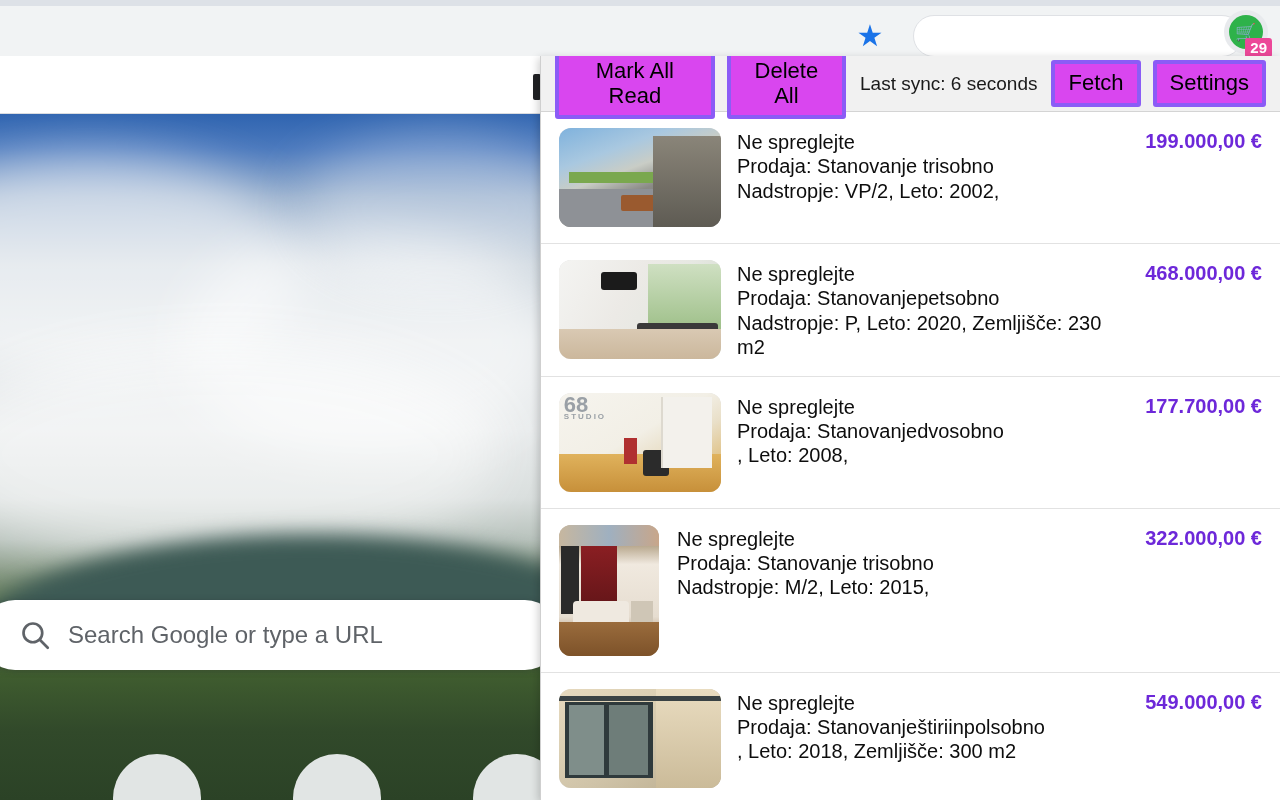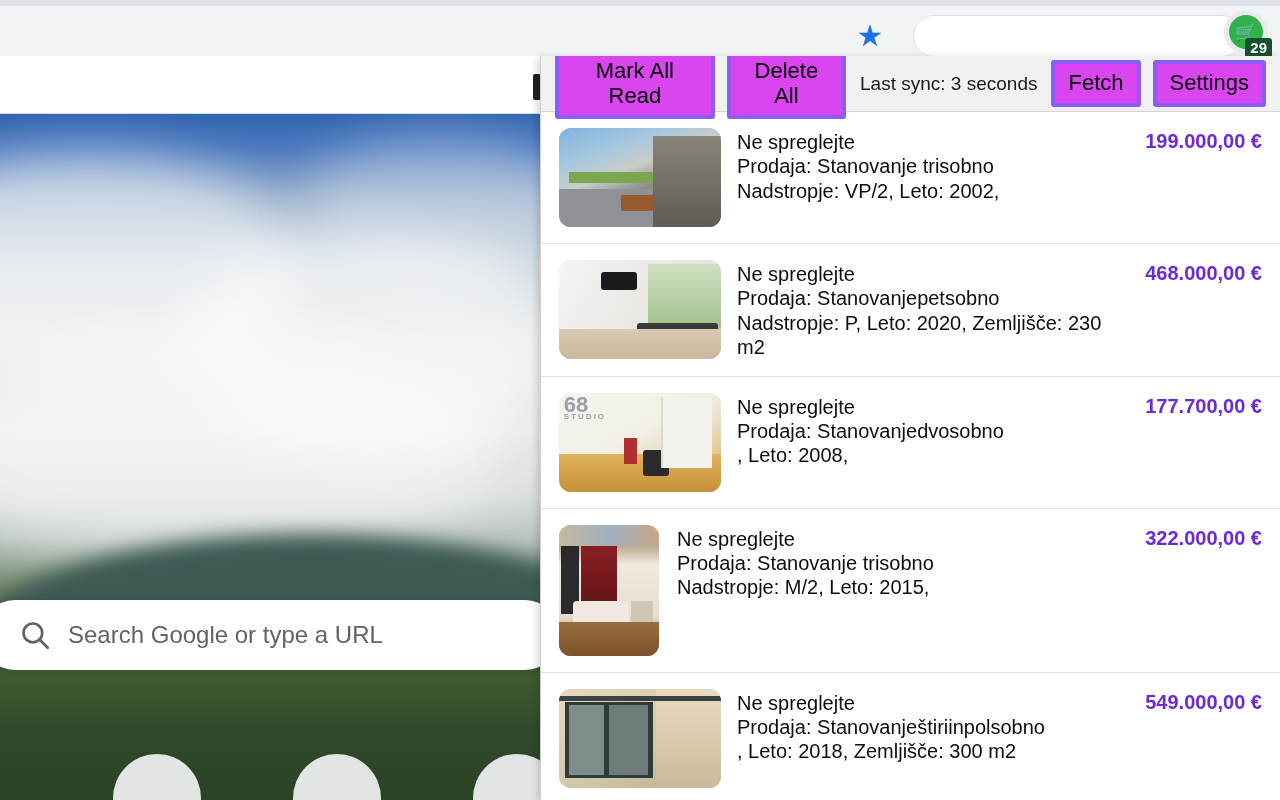--- a/index.html
+++ b/index.html
@@ -42,21 +42,21 @@
     display:flex; align-items:center; justify-content:center;
   }
   .ext-circle {
     width:34px; height:34px; border-radius:50%;
     background:#2eb24a;
     display:flex; align-items:center; justify-content:center;
   }
   .ext-cart { font-size:17px; color:#fff; line-height:1; }
   .ext-badge {
     position:absolute; right:-4px; bottom:-4px;
-    background:#14532d; color:#fff;
+    background:#ec4899; color:#fff;
     font-size:15px; font-weight:bold; line-height:1;
     padding:2px 5px 3px; border-radius:3px;
     font-family:"Liberation Sans", sans-serif;
   }
 
   
   .ntp {
     position:absolute; left:0; top:114px; width:1280px; height:686px;
     overflow:hidden;
     background:
@@ -280,21 +280,21 @@
     <div class="sliver-text">Gm</div>
   </div>
 
   <div class="tab-stub"></div>
 
   <div class="popup">
 
     <div class="popup-toolbar">
       <button class="pbtn">Mark All Read</button>
       <button class="pbtn">Delete All</button>
-      <span class="sync-text">Last sync: 3 seconds</span>
+      <span class="sync-text">Last sync: 6 seconds</span>
       <button class="pbtn">Fetch</button>
       <button class="pbtn">Settings</button>
     </div>
 
     <div class="list">
 
       <div class="row">
         <div class="thumb land">
           <div class="thumb-img art1">
             <div class="floor"></div>

